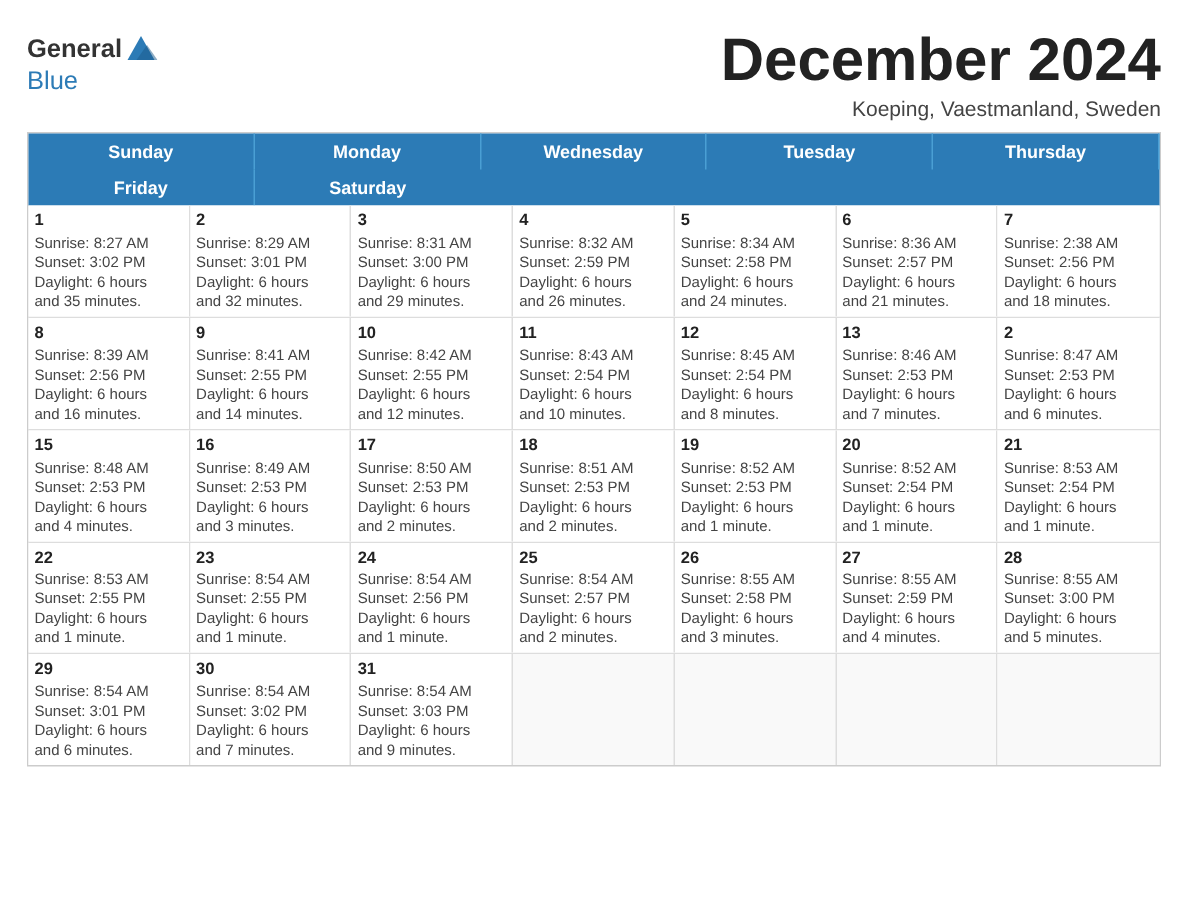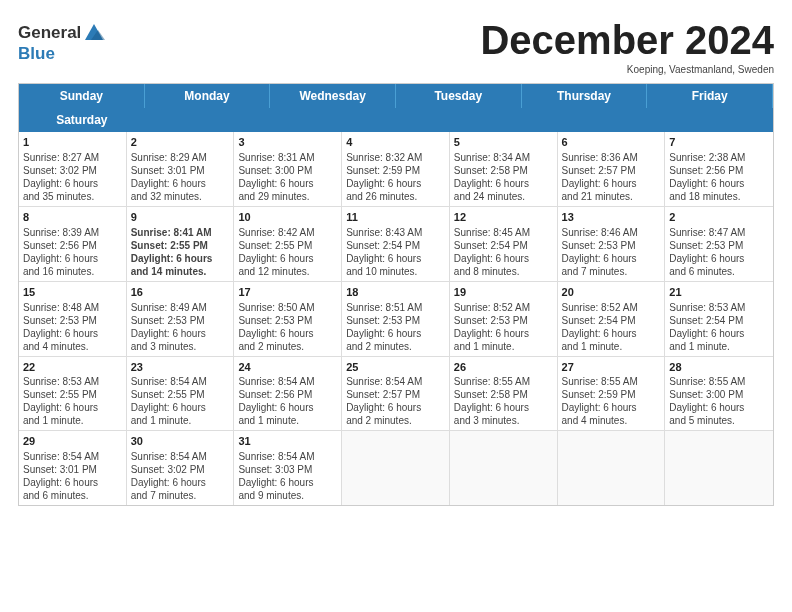--- a/index.html
+++ b/index.html
@@ -33,51 +33,51 @@
       display: flex;
       align-items: center;
     }
     .logo-general {
       font-size: 17px;
       font-weight: bold;
       color: #333;
     }
     .logo-blue {
       font-size: 17px;
-      font-weight: bold;
+      font-weight: normal;
       color: #2c7bb6;
     }
     .logo-icon {
       width: 22px;
       height: 22px;
       margin-left: 2px;
     }
     .title-block {
       text-align: right;
     }
     .main-title {
       font-size: 40px;
       font-weight: bold;
       color: #222;
       line-height: 1.1;
     }
     .subtitle {
-      font-size: 10px;
+      font-size: 14px;
       color: #444;
       margin-top: 2px;
     }
     .calendar {
       flex: 1;
       display: flex;
       flex-direction: column;
       border: 1px solid #ccc;
     }
     .cal-header-row {
       display: grid;
-      grid-template-columns: repeat(6, 1fr);
+      grid-template-columns: repeat(5, 1fr);
       background: #2c7bb6;
     }
     .cal-header-cell {
       color: #fff;
       font-size: 12px;
       font-weight: bold;
       text-align: center;
       padding: 5px 2px;
       border-right: 1px solid #4a9fd4;
     }
@@ -204,21 +204,21 @@
         <div class="cal-row">
           <div class="cal-cell">
             <span class="day-num">8</span>
             <div class="info" style="white-space: pre-line;">Sunrise: 8:39 AM
 Sunset: 2:56 PM
 Daylight: 6 hours
 and 16 minutes.</div>
           </div>
           <div class="cal-cell">
             <span class="day-num">9</span>
-            <div class="info" style="white-space: pre-line; font-weight: bold;">Sunrise: 8:41 AM
+            <div class="info" style="white-space: pre-line;">Sunrise: 8:41 AM
 Sunset: 2:55 PM
 Daylight: 6 hours
 and 14 minutes.</div>
           </div>
           <div class="cal-cell">
             <span class="day-num">10</span>
             <div class="info" style="white-space: pre-line;">Sunrise: 8:42 AM
 Sunset: 2:55 PM
 Daylight: 6 hours
 and 12 minutes.</div>

